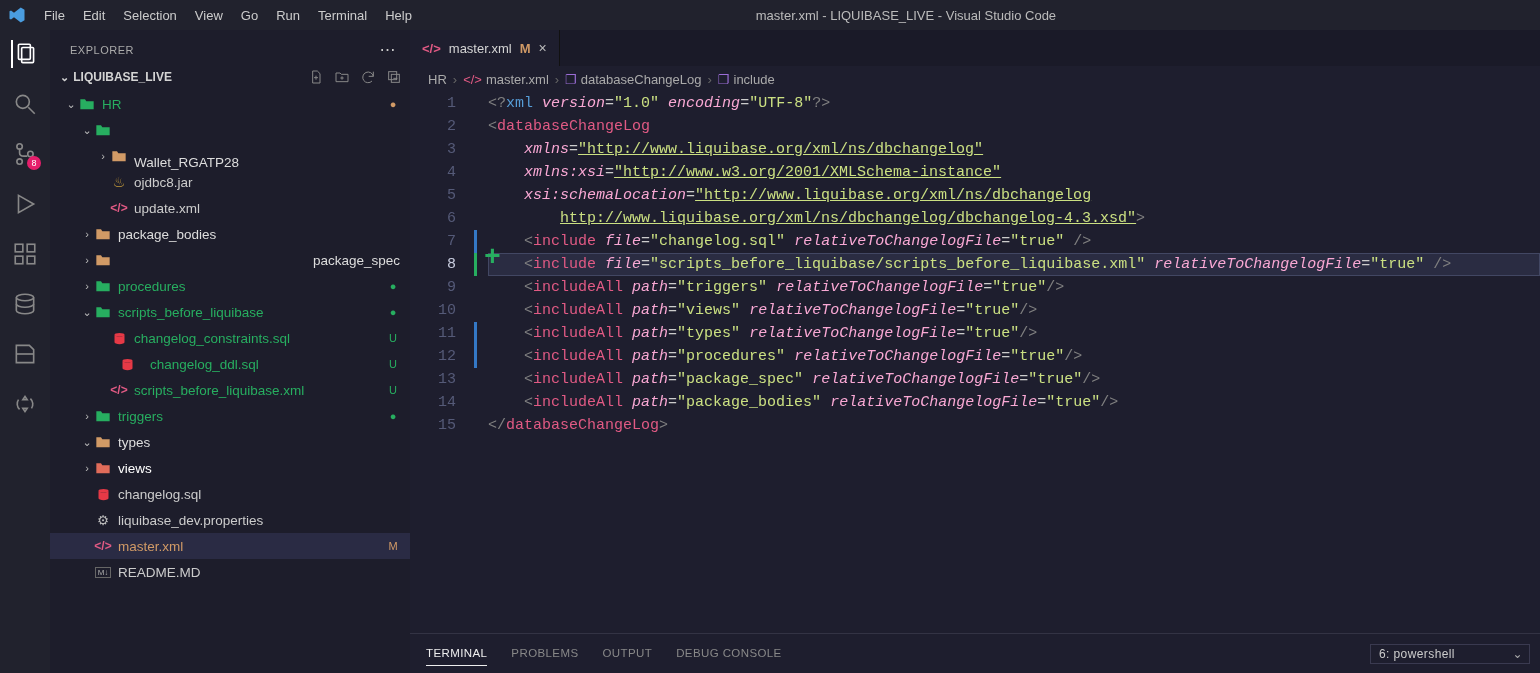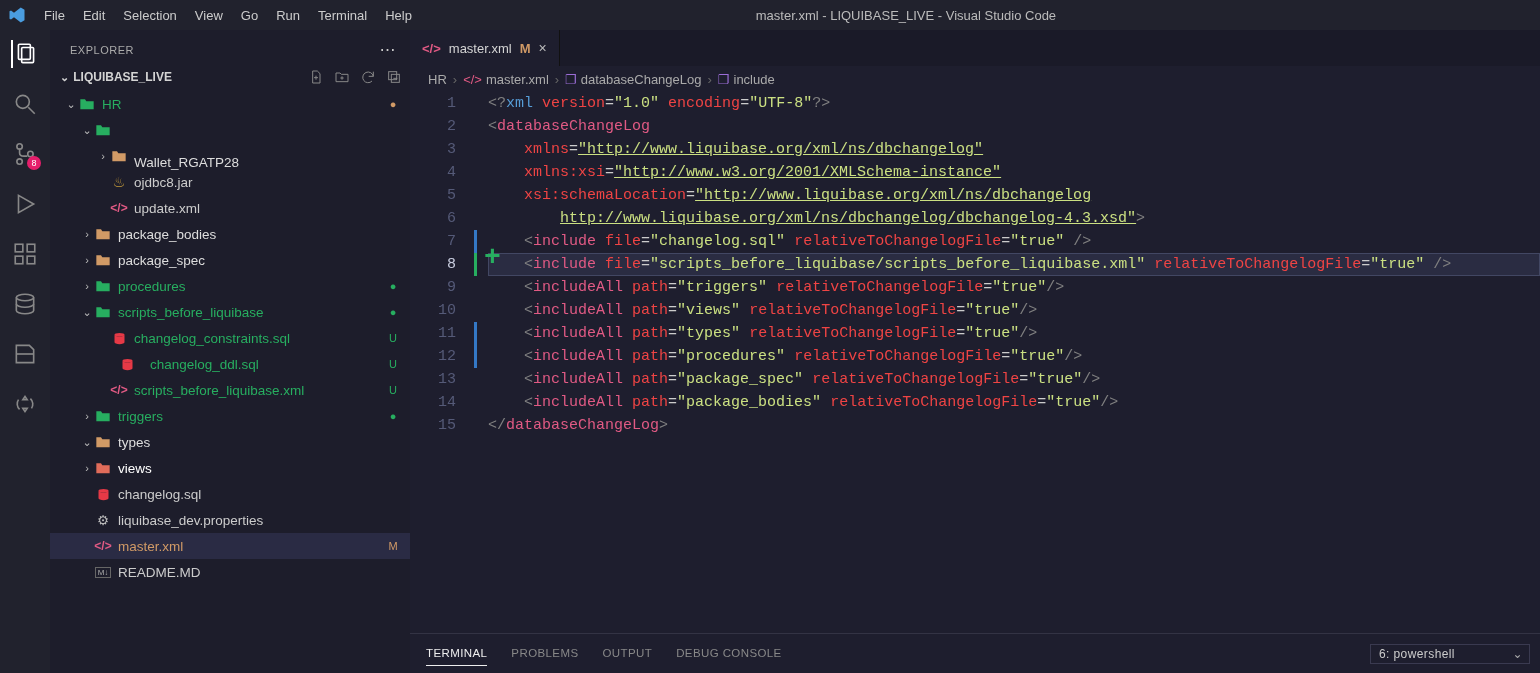--- a/index.html
+++ b/index.html
@@ -44,21 +44,21 @@
 .editor { flex:1; position:relative; font-family:Consolas,"Courier New",monospace; font-size:15px; line-height:23px; overflow:auto; }
 .gutter { position:absolute; left:0; top:0; width:60px; text-align:right; color:#555a78; padding-right:14px; }
 .gutter div { height:23px; }
 .gut-bar { position:absolute; left:64px; top:0; width:4px; }
 .gut-bar .bar { position:absolute; width:3px; }
 .code { margin-left:78px; white-space:pre; }
 .code .line { height:23px; }
 .code .hl-line { background:rgba(102,110,160,0.18); display:inline-block; min-width:100%; box-shadow:inset 0 0 0 1px rgba(140,150,200,0.25); }
 .add-plus { position:absolute; left:74px; color:#27ae60; font-size:28px; font-weight:700; }
 
-.c-brkt{color:#808080;} .c-pi{color:#569cd6;} .c-attr{color:#ef4444;} .c-str{color:#cbe082;} .c-tag{color:#e15a84;} .c-url{color:#cbe082;text-decoration:underline;} .c-eq{color:#ccc;}
+.c-brkt{color:#808080;} .c-pi{color:#569cd6;} .c-attr{color:#f9a8d4;font-style:italic;} .c-str{color:#cbe082;} .c-tag{color:#e15a84;} .c-url{color:#cbe082;text-decoration:underline;} .c-eq{color:#ccc;}
 
 .panel { height:40px; border-top:1px solid #333344; display:flex; align-items:center; justify-content:space-between; padding:0 10px 0 16px; font-size:11.5px; letter-spacing:0.4px; background:#1e1e2e; }
 .panel-tabs { display:flex; gap:24px; }
 .panel-tabs span { color:#888; text-transform:uppercase; cursor:pointer; padding:6px 0; }
 .panel-tabs span.active { color:#eee; border-bottom:1px solid #eee; }
 .panel-right { display:flex; align-items:center; gap:10px; color:#ccc; }
 .panel-right .sel { padding:2px 24px 2px 8px; border:1px solid #3a3a50; background:#1e1e2e; position:relative; min-width:160px; font-size:12px; }
 .panel-right .chev { position:absolute; right:6px; top:2px; color:#aaa; }
 
 svg { display:block; }
@@ -232,21 +232,21 @@
           </span>
           <span class="label" style="color:#ddd;">package_bodies</span>
         </div>
         <div class="tree-row" style="padding-left: 30px;">
           <span class="twisty">›</span>
           <span class="icon">
             <svg width="16" height="14" viewBox="0 0 24 20">
               <path fill="#d19a66" d="M2 3h7l2 3h11v12H2z"></path>
             </svg>
           </span>
-          <span class="label" style="color:#ddd;">package_spec</span>
+          <span class="label" style="color:#ddd;text-align:right;">package_spec</span>
         </div>
         <div class="tree-row" style="padding-left: 30px;">
           <span class="twisty">›</span>
           <span class="icon">
             <svg width="16" height="14" viewBox="0 0 24 20">
               <path fill="#27ae60" d="M2 3h7l2 3h11v12H2z"></path>
             </svg>
           </span>
           <span class="label" style="color:#27ae60;">procedures</span>
           <span class="status dot-unt">●</span>

